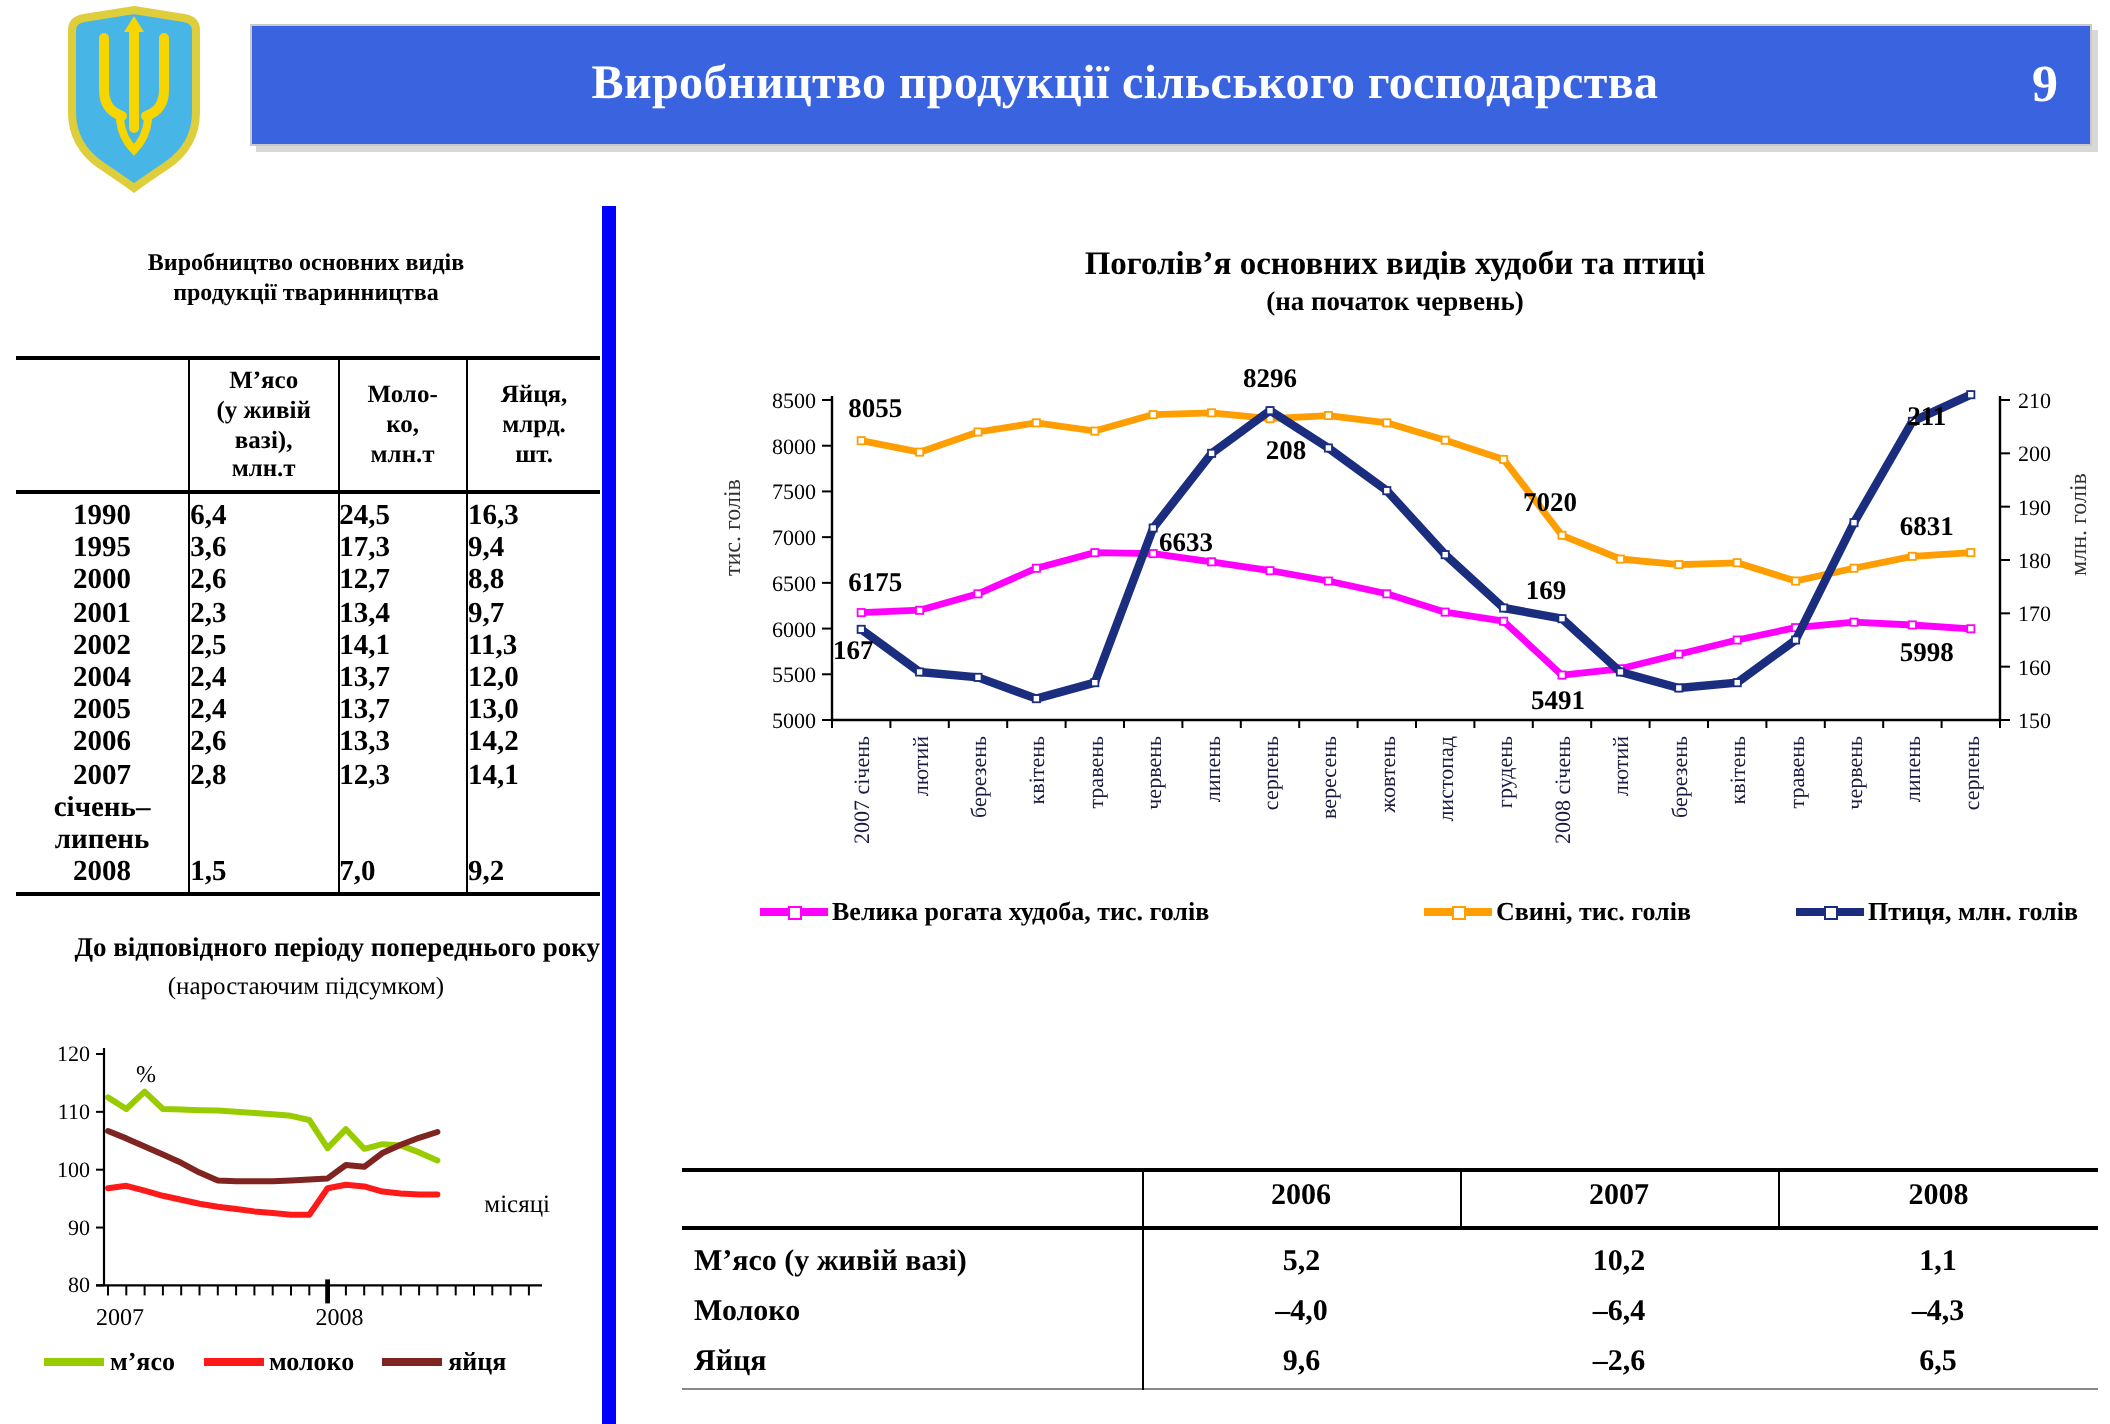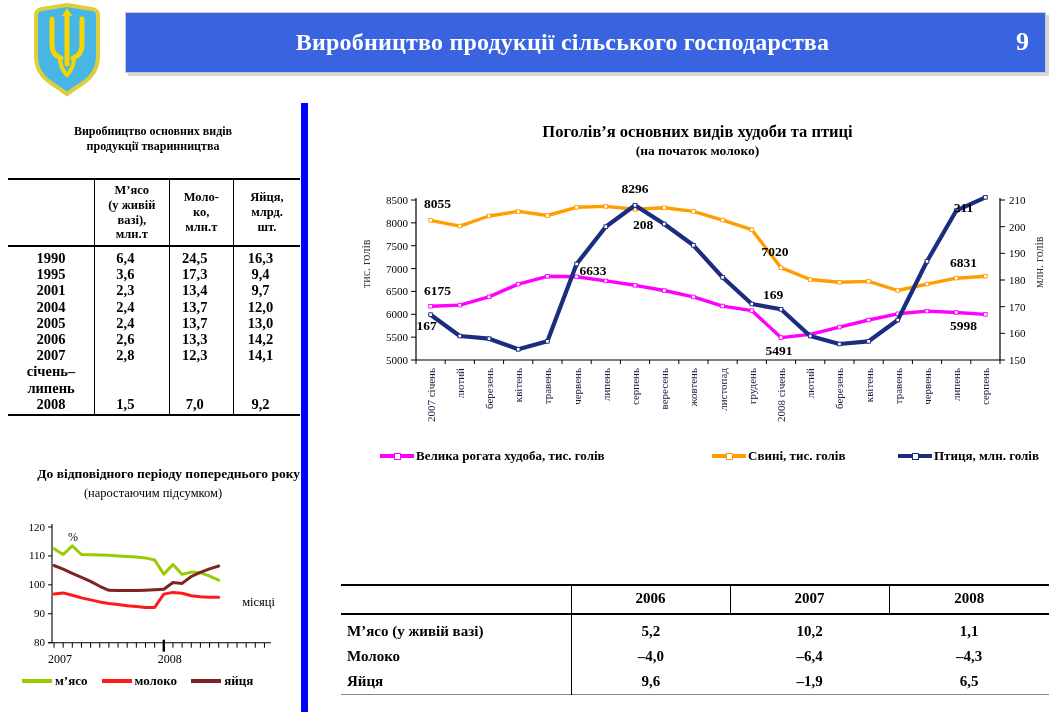--- a/index.html
+++ b/index.html
@@ -19,21 +19,21 @@
   .divider{position:absolute;left:301px;top:103px;width:7px;height:609px;}
 
   
   .left-table-title{position:absolute;left:6px;top:124px;width:294px;text-align:center;
                     font-weight:bold;font-size:12px;line-height:1.28;white-space:pre-line;}
   table.ltable{position:absolute;left:8px;top:178px;width:292px;border-collapse:collapse;
                border-top:2px solid #000;border-bottom:2px solid #000;}
   table.ltable th{font-size:12.5px;font-weight:bold;text-align:center;vertical-align:middle;
                   padding:3px 2px;line-height:1.18;white-space:pre-line;border-bottom:2px solid #000;}
   table.ltable th+th,table.ltable td+td{border-left:1px solid #000;}
-  table.ltable td{font-size:14.5px;font-weight:bold;text-align:center;line-height:16.2px;
+  table.ltable td{font-size:14.5px;font-weight:bold;text-align:left;line-height:16.2px;
                   padding:0 13px 0 0;}
   table.ltable td.year{text-align:center;padding:0 4px;white-space:pre-line;}
   table.ltable tbody tr:first-child td{padding-top:3px;}
   table.ltable tr.last td{vertical-align:bottom;padding-bottom:2px;}
 
   .small-chart-title{position:absolute;left:6px;top:466px;width:294px;text-align:right;
                      font-weight:bold;font-size:13.5px;line-height:1.25;}
   .small-chart-subtitle{position:absolute;left:6px;top:486px;width:294px;text-align:center;
                         font-size:12.5px;}
   .small-chart-svg{position:absolute;left:5px;top:510px;}
@@ -125,24 +125,36 @@
           <td>24,5</td>
           <td>16,3</td>
         </tr>
         <tr>
           <td class="year">1995</td>
           <td>3,6</td>
           <td>17,3</td>
           <td>9,4</td>
         </tr>
         <tr>
+          <td class="year">2000</td>
+          <td>2,6</td>
+          <td>12,7</td>
+          <td>8,8</td>
+        </tr>
+        <tr>
           <td class="year">2001</td>
           <td>2,3</td>
           <td>13,4</td>
           <td>9,7</td>
+        </tr>
+        <tr>
+          <td class="year">2002</td>
+          <td>2,5</td>
+          <td>14,1</td>
+          <td>11,3</td>
         </tr>
         <tr>
           <td class="year">2004</td>
           <td>2,4</td>
           <td>13,7</td>
           <td>12,0</td>
         </tr>
         <tr>
           <td class="year">2005</td>
           <td>2,4</td>
@@ -229,21 +241,21 @@
         <span class="swatch" style="background: rgb(255, 26, 26);"></span>
         <span class="lbl">молоко</span>
       </span>
       <span class="item">
         <span class="swatch" style="background: rgb(127, 36, 32);"></span>
         <span class="lbl">яйця</span>
       </span>
     </div>
 
   <div class="main-chart-title">Поголів’я основних видів худоби та птиці</div>
-  <div class="main-chart-subtitle">(на початок молоко)</div>
+  <div class="main-chart-subtitle">(на початок червень)</div>
   <svg id="main-chart-svg" class="main-chart-svg" width="715" height="290" viewBox="0 0 715 290">
       <line x1="76" y1="40" x2="76" y2="202" stroke="#000" stroke-width="1.2"></line>
       <line x1="660" y1="40" x2="660" y2="202" stroke="#000" stroke-width="1.2"></line>
       <line x1="76" y1="202" x2="660" y2="202" stroke="#000" stroke-width="1.2"></line>
       <line x1="71" y1="202" x2="76" y2="202" stroke="#000" stroke-width="1"></line>
       <text x="68" y="206" text-anchor="end" font-size="11">5000</text>
       <line x1="71" y1="179.14285714285714" x2="76" y2="179.14285714285714" stroke="#000" stroke-width="1"></line>
       <text x="68" y="183.14285714285714" text-anchor="end" font-size="11">5500</text>
       <line x1="71" y1="156.28571428571428" x2="76" y2="156.28571428571428" stroke="#000" stroke-width="1"></line>
       <text x="68" y="160.28571428571428" text-anchor="end" font-size="11">6000</text>
@@ -435,19 +447,19 @@
         </tr>
         <tr>
           <td class="label">Молоко</td>
           <td class="val">–4,0</td>
           <td class="val">–6,4</td>
           <td class="val">–4,3</td>
         </tr>
         <tr>
           <td class="label">Яйця</td>
           <td class="val">9,6</td>
-          <td class="val">–1,9</td>
+          <td class="val">–2,6</td>
           <td class="val">6,5</td>
         </tr>
       </tbody>
   </table>
 
 </div>
 
 </body></html>

